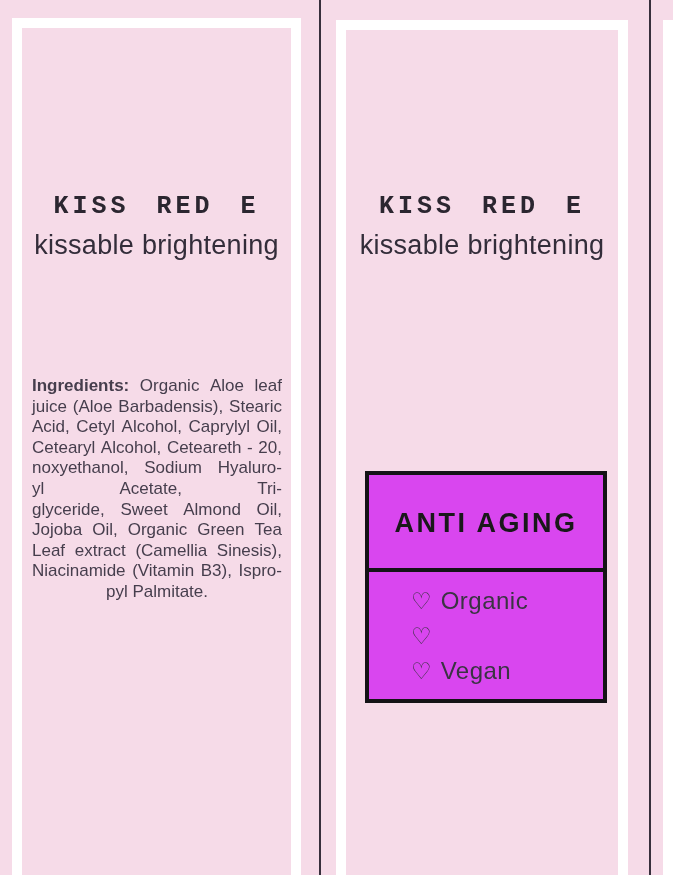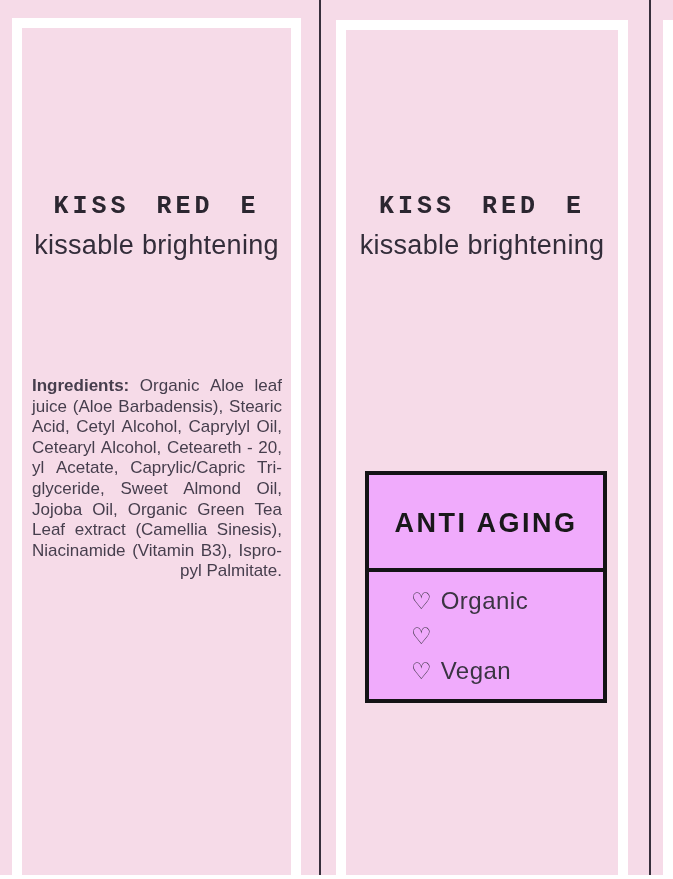--- a/index.html
+++ b/index.html
@@ -70,28 +70,28 @@
     font-size: 17px;
     color: #463e4d;
   }
   .ing-line {
     display: flex;
     justify-content: space-between;
     height: 20.6px;
     line-height: 20.6px;
     white-space: nowrap;
   }
-  .ing-line.last { display: block; text-align: right; }
+  .ing-line.last { display: block; text-align: center; }
   .ing-word.bold { font-weight: 700; }
 
   
   .product-box {
     position: absolute; left: 365px; top: 471px;
     width: 242px; height: 232px;
-    background: #f0abfc;
+    background: #d946ef;
     border: 4px solid #141316;
     box-sizing: border-box;
   }
   .box-top {
     height: 97px;
     border-bottom: 4px solid #141316;
     box-sizing: border-box;
     display: flex; flex-direction: column;
     align-items: center; justify-content: center;
     padding-top: 4px;
@@ -167,23 +167,27 @@
         <span class="ing-word">Oil,</span> 
       </div>
       <div class="ing-line">
         <span class="ing-word">Cetearyl</span> 
         <span class="ing-word">Alcohol,</span> 
         <span class="ing-word">Ceteareth</span> 
         <span class="ing-word">-</span> 
         <span class="ing-word">20,</span> 
       </div>
       <div class="ing-line">
+        <span class="ing-word">noxyethanol,</span> 
+        <span class="ing-word">Sodium</span> 
+        <span class="ing-word">Hyaluro-</span> 
+      </div>
+      <div class="ing-line">
         <span class="ing-word">yl</span> 
         <span class="ing-word">Acetate,</span> 
-        <span class="ing-word">Caprylic/Capric</span> 
         <span class="ing-word">Tri-</span> 
       </div>
       <div class="ing-line">
         <span class="ing-word">glyceride,</span> 
         <span class="ing-word">Sweet</span> 
         <span class="ing-word">Almond</span> 
         <span class="ing-word">Oil,</span> 
       </div>
       <div class="ing-line">
         <span class="ing-word">Jojoba</span> 

